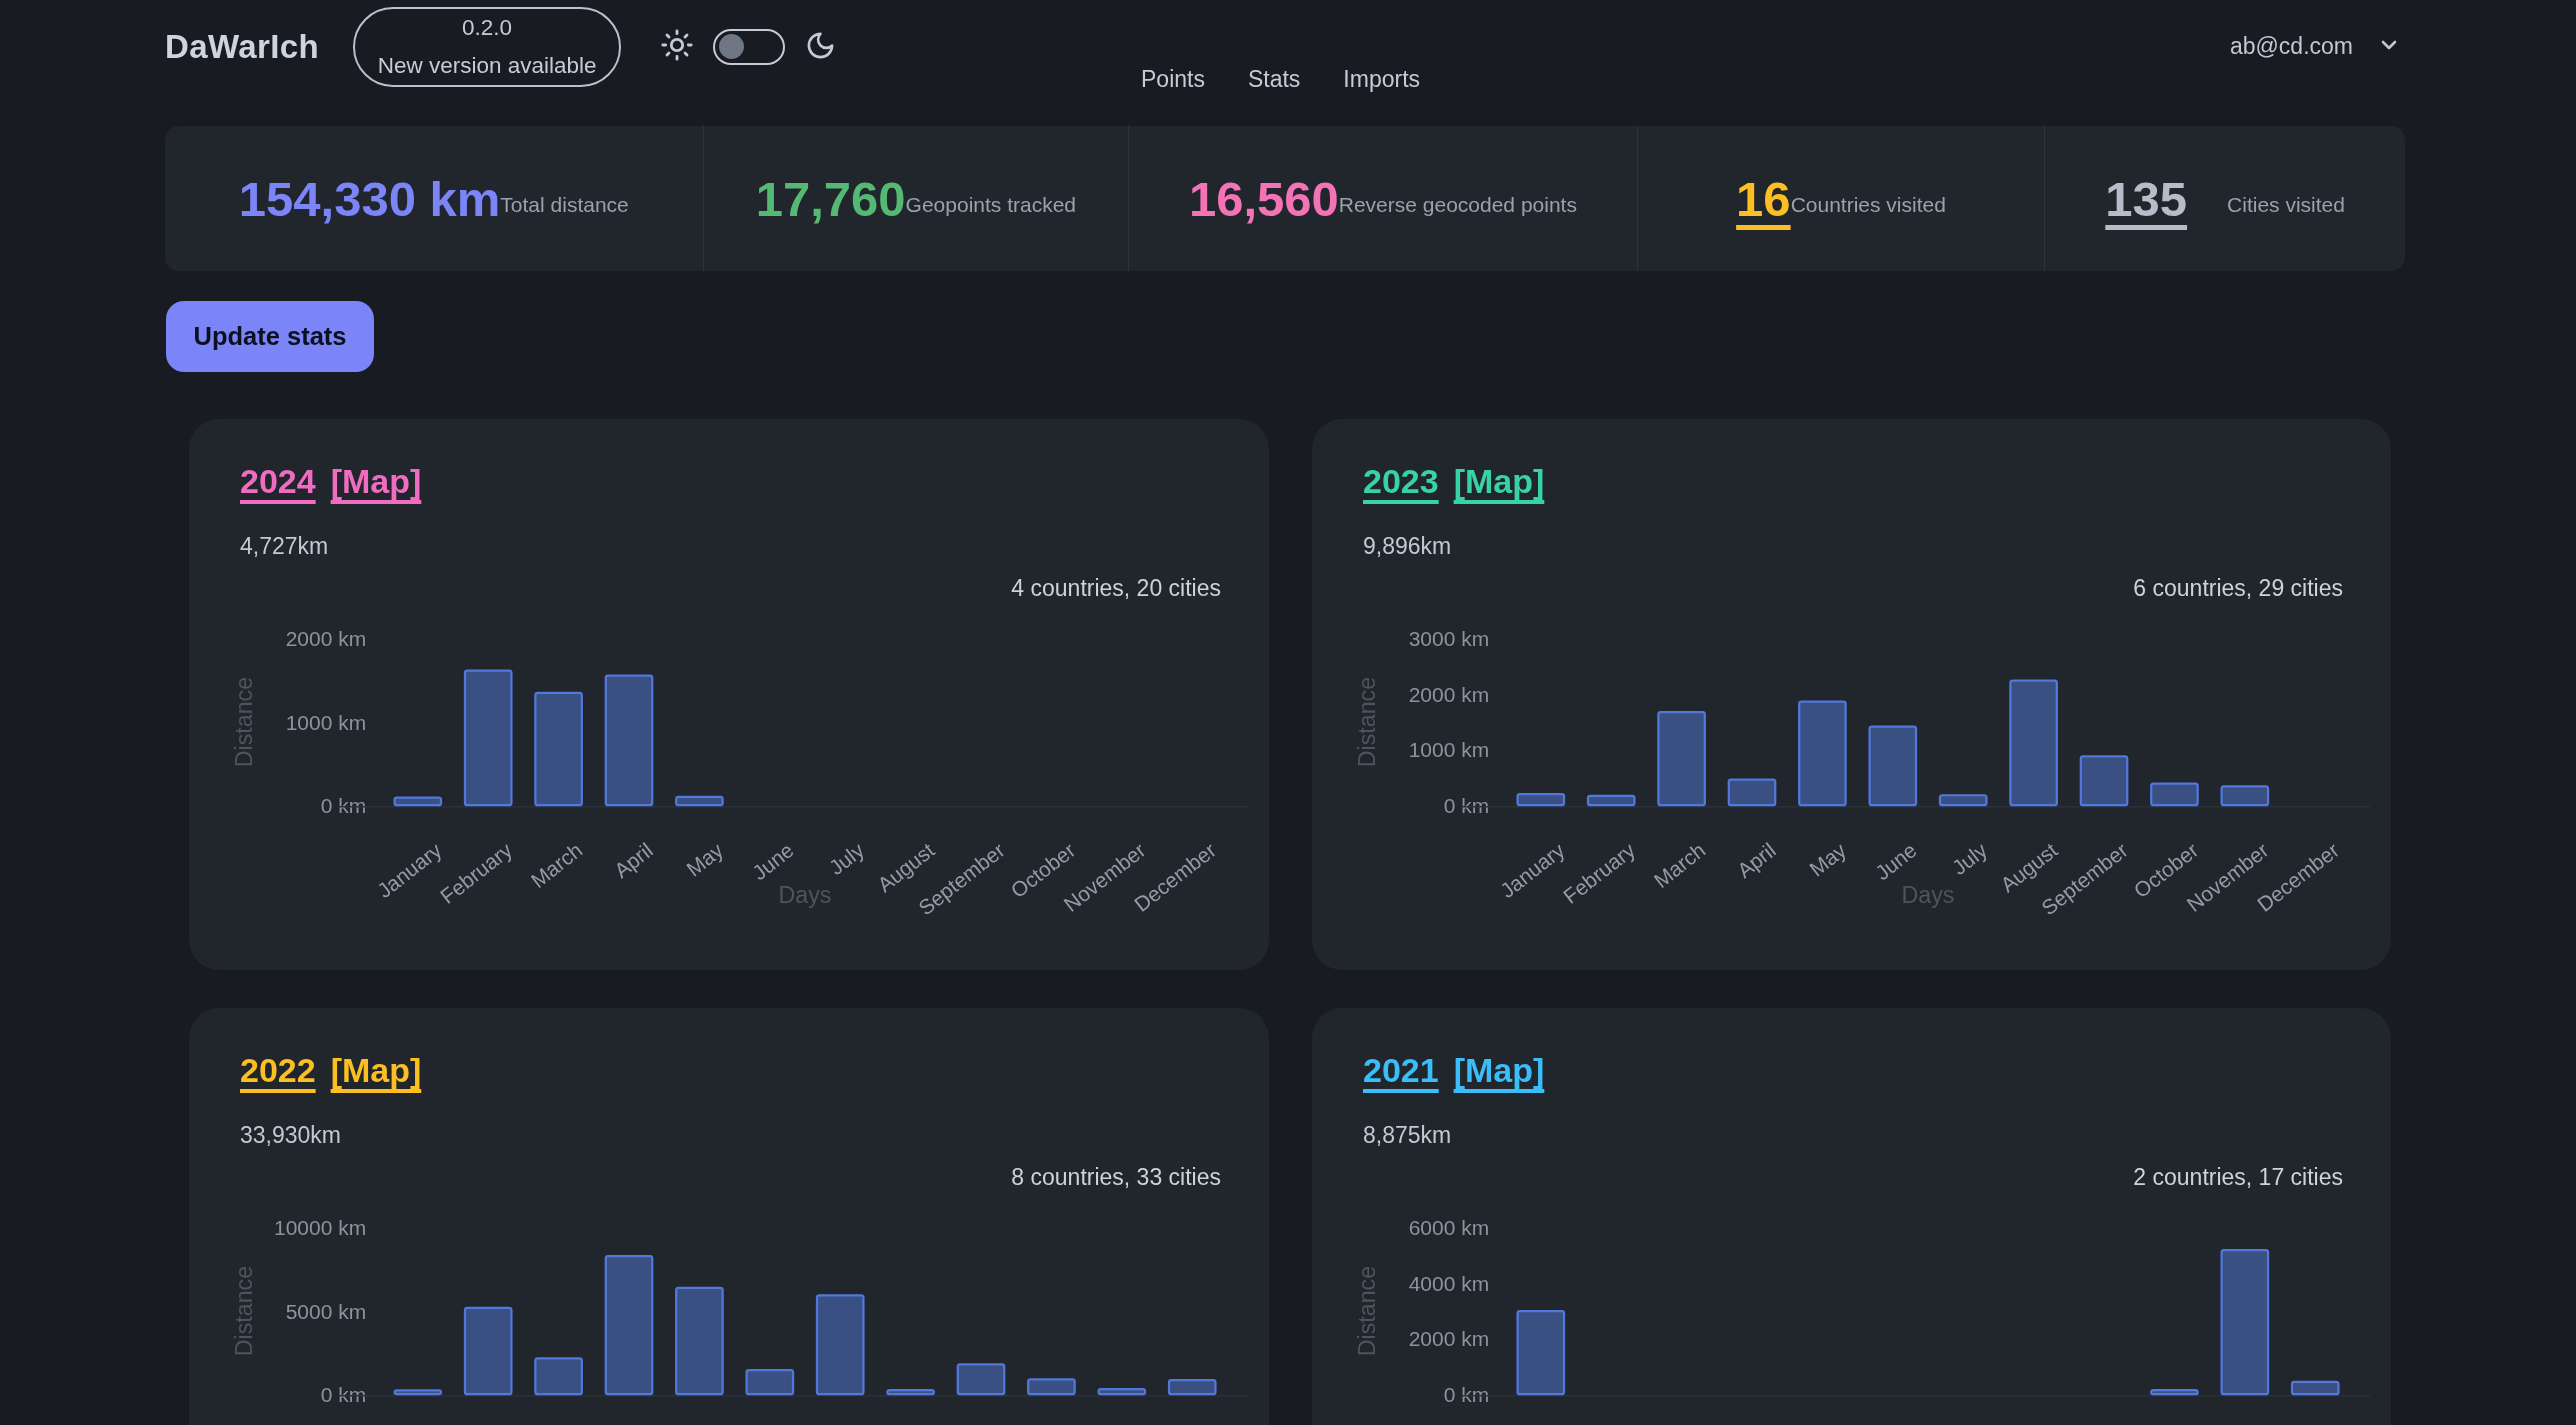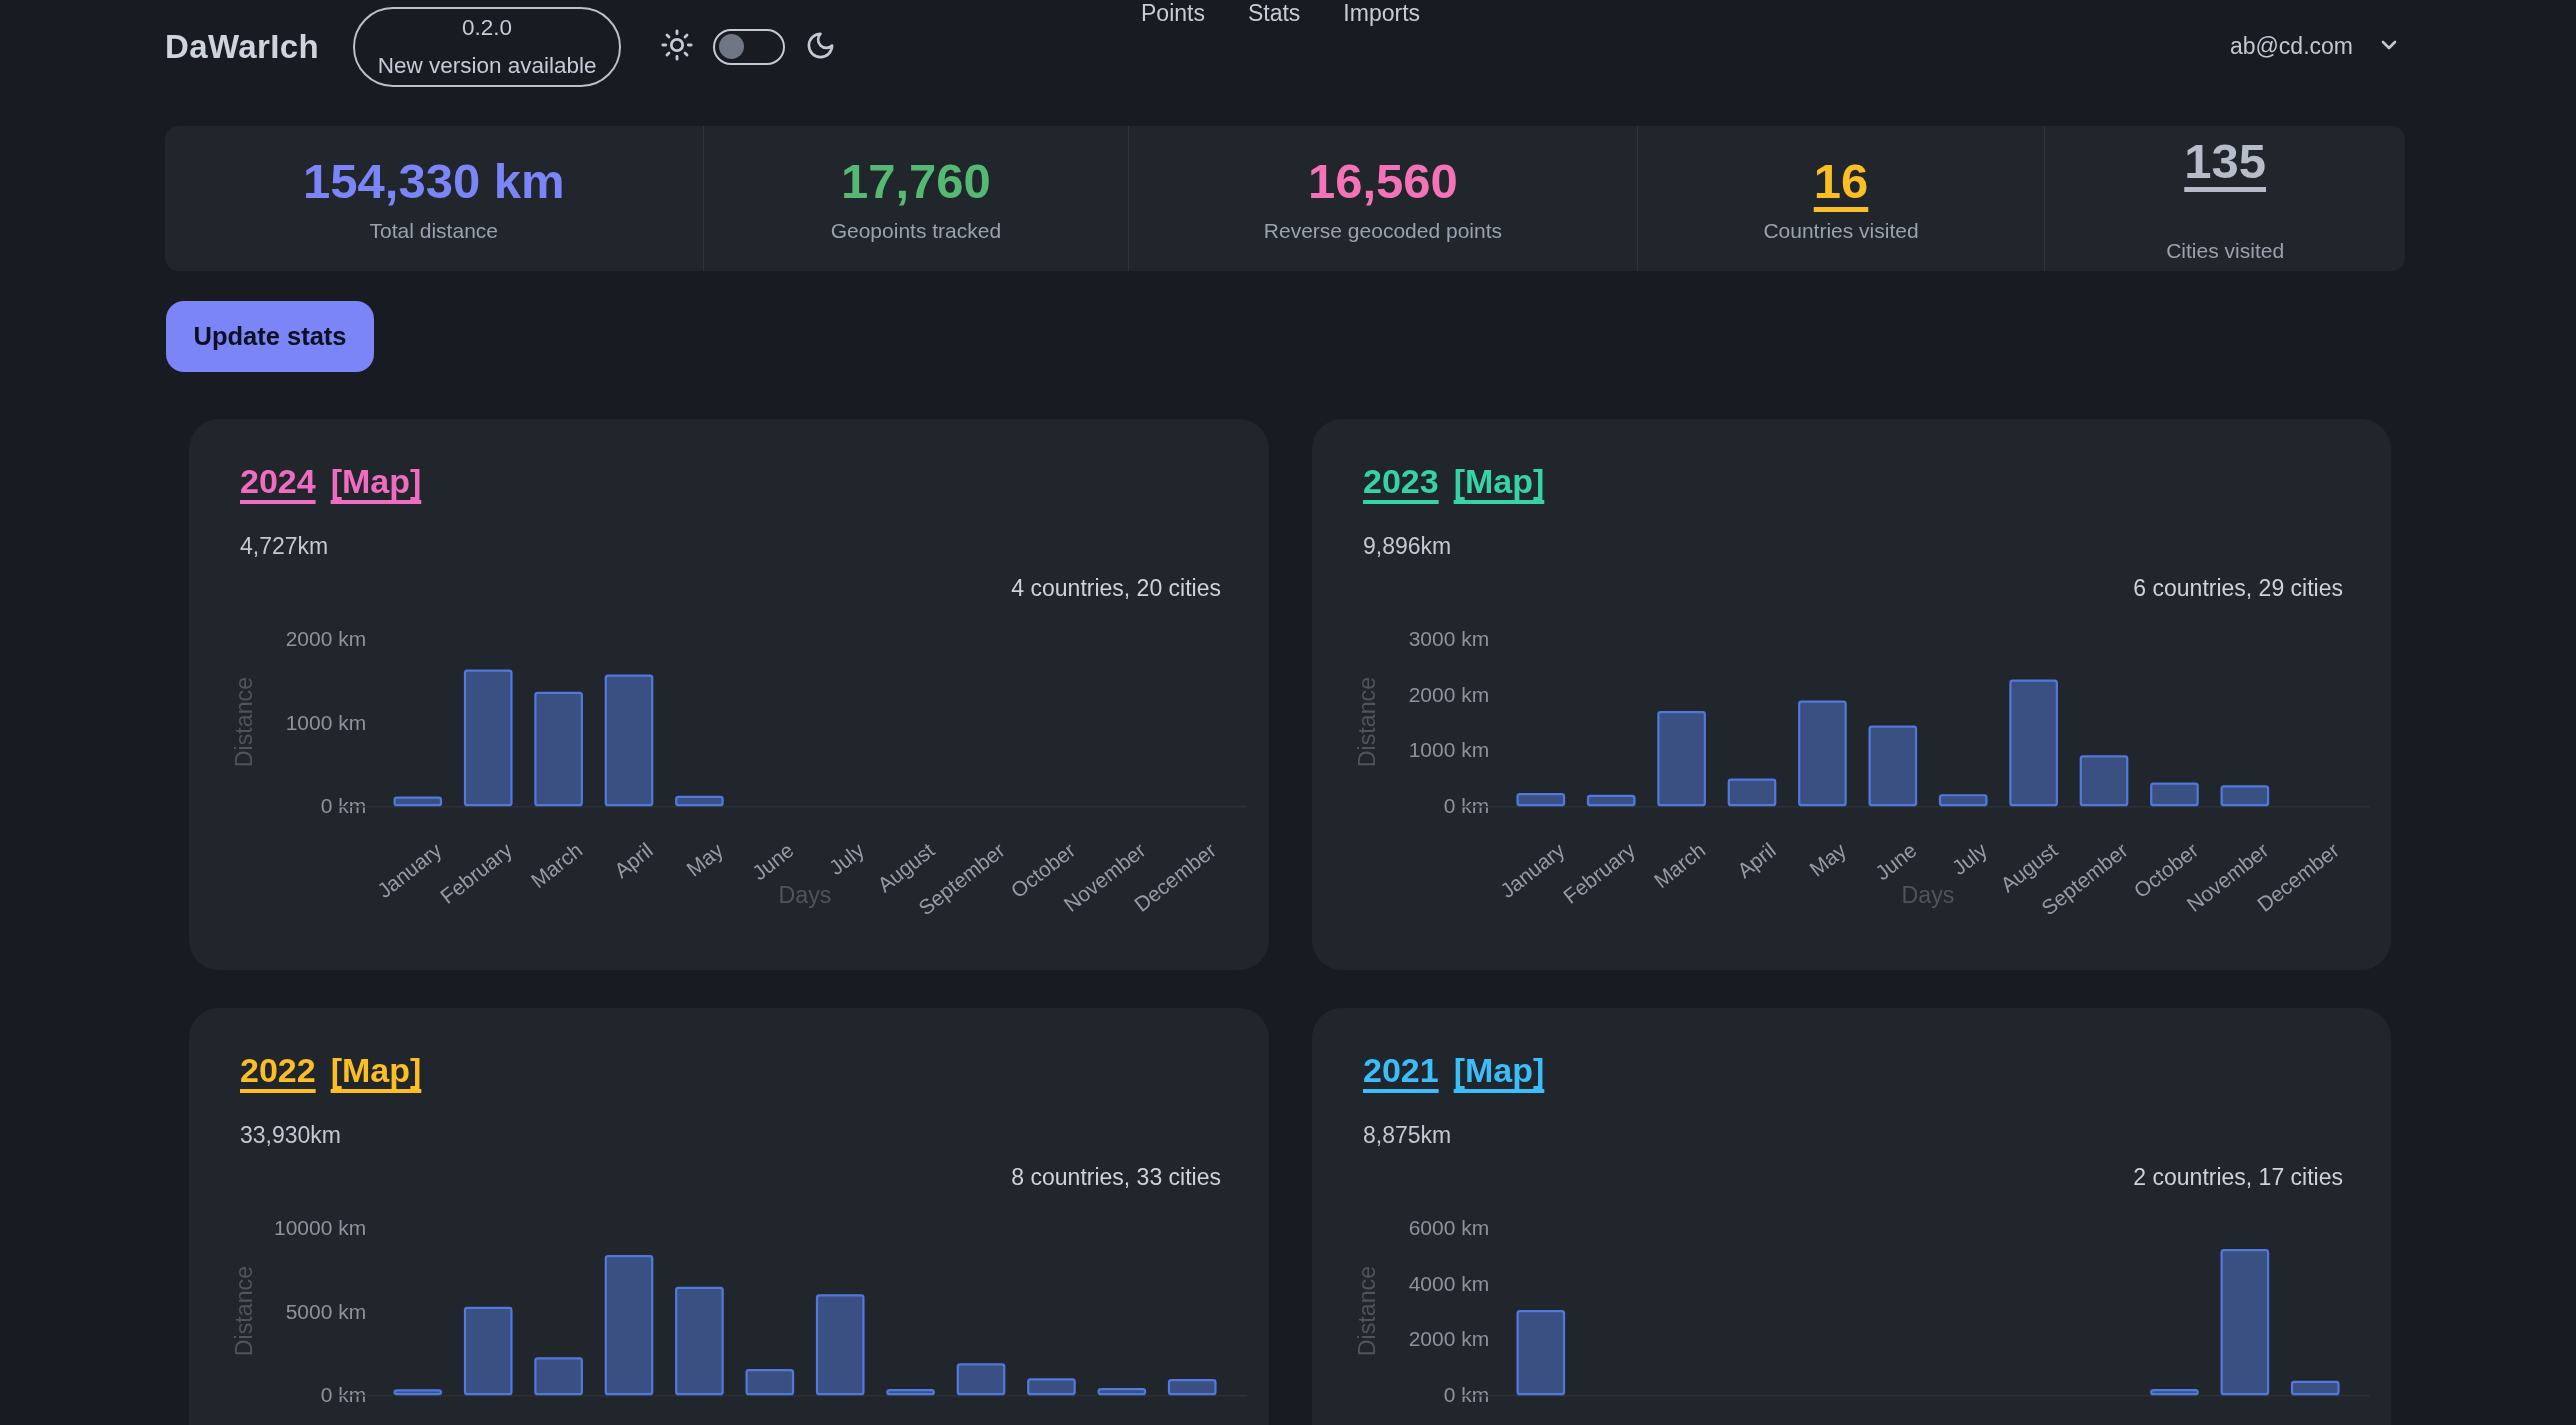--- a/index.html
+++ b/index.html
@@ -10,28 +10,28 @@
   }
   
   .header{position:relative;height:93px;}
   .brand-row{position:absolute;left:165px;top:0;height:93px;display:flex;align-items:center;gap:34px;}
   .logo{font-size:33px;font-weight:700;color:#ced4de;letter-spacing:0.4px;}
   .badge{display:flex;align-items:center;gap:12px;border:2.2px solid #b9c1cd;border-radius:749px;
          padding:6px 22.5px;font-size:22.5px;color:#c5ccd8;white-space:nowrap;flex-direction:column;}
   .theme-row{display:flex;align-items:center;gap:19.5px;margin-left:4.5px;}
   .toggle{position:relative;width:72px;height:36px;border:2.2px solid #c3cad6;border-radius:749px;box-sizing:border-box;}
   .toggle .knob{position:absolute;left:3.7px;top:3px;width:25.5px;height:25.5px;border-radius:50%;background:#6f7684;}
-  .nav{position:absolute;left:1141px;top:0;height:93px;display:flex;align-items:flex-start;gap:43px;}
+  .nav{position:absolute;left:1141px;top:0;height:93px;display:flex;align-items:flex-end;gap:43px;}
   .nav a{color:#c6ccd6;font-size:23px;text-decoration:none;}
   .user{position:absolute;right:175px;top:0;height:93px;display:flex;align-items:center;gap:24px;justify-content:space-between;}
   .user .email{color:#c2c8d2;font-size:23px;}
   
   .stats{position:absolute;left:165px;top:126px;width:2240px;height:145px;background:#21252c;
          border-radius:13.5px;display:flex;align-items:stretch;}
-  .stat{display:flex;flex-direction:column;align-items:center;justify-content:center;box-sizing:border-box;}
+  .stat{display:flex;align-items:center;justify-content:center;box-sizing:border-box;}
   .stat + .stat{border-left:1.5px solid #2e333c;}
   .stat:nth-child(1){width:24%;} .stat:nth-child(2){width:19%;}
   .stat:nth-child(3){width:22.7%;} .stat:nth-child(4){width:18.2%;} .stat:nth-child(5){width:16.1%;gap:40px;}
   .stat-value{font-size:49px;font-weight:700;line-height:52px;text-decoration:none;}
   .stat-value.linked{text-decoration:underline;text-decoration-thickness:4.5px;text-underline-offset:9px;}
   .stat-label{margin-top:12px;font-size:21px;color:#99a2ae;}
   
   .update-btn{position:absolute;left:166px;top:301px;width:208px;height:71px;border:none;border-radius:18px;
               background:#7b85f7;color:#0c1020;font-size:25.5px;font-weight:700;
               font-family:"Liberation Sans", sans-serif;cursor:pointer;}

